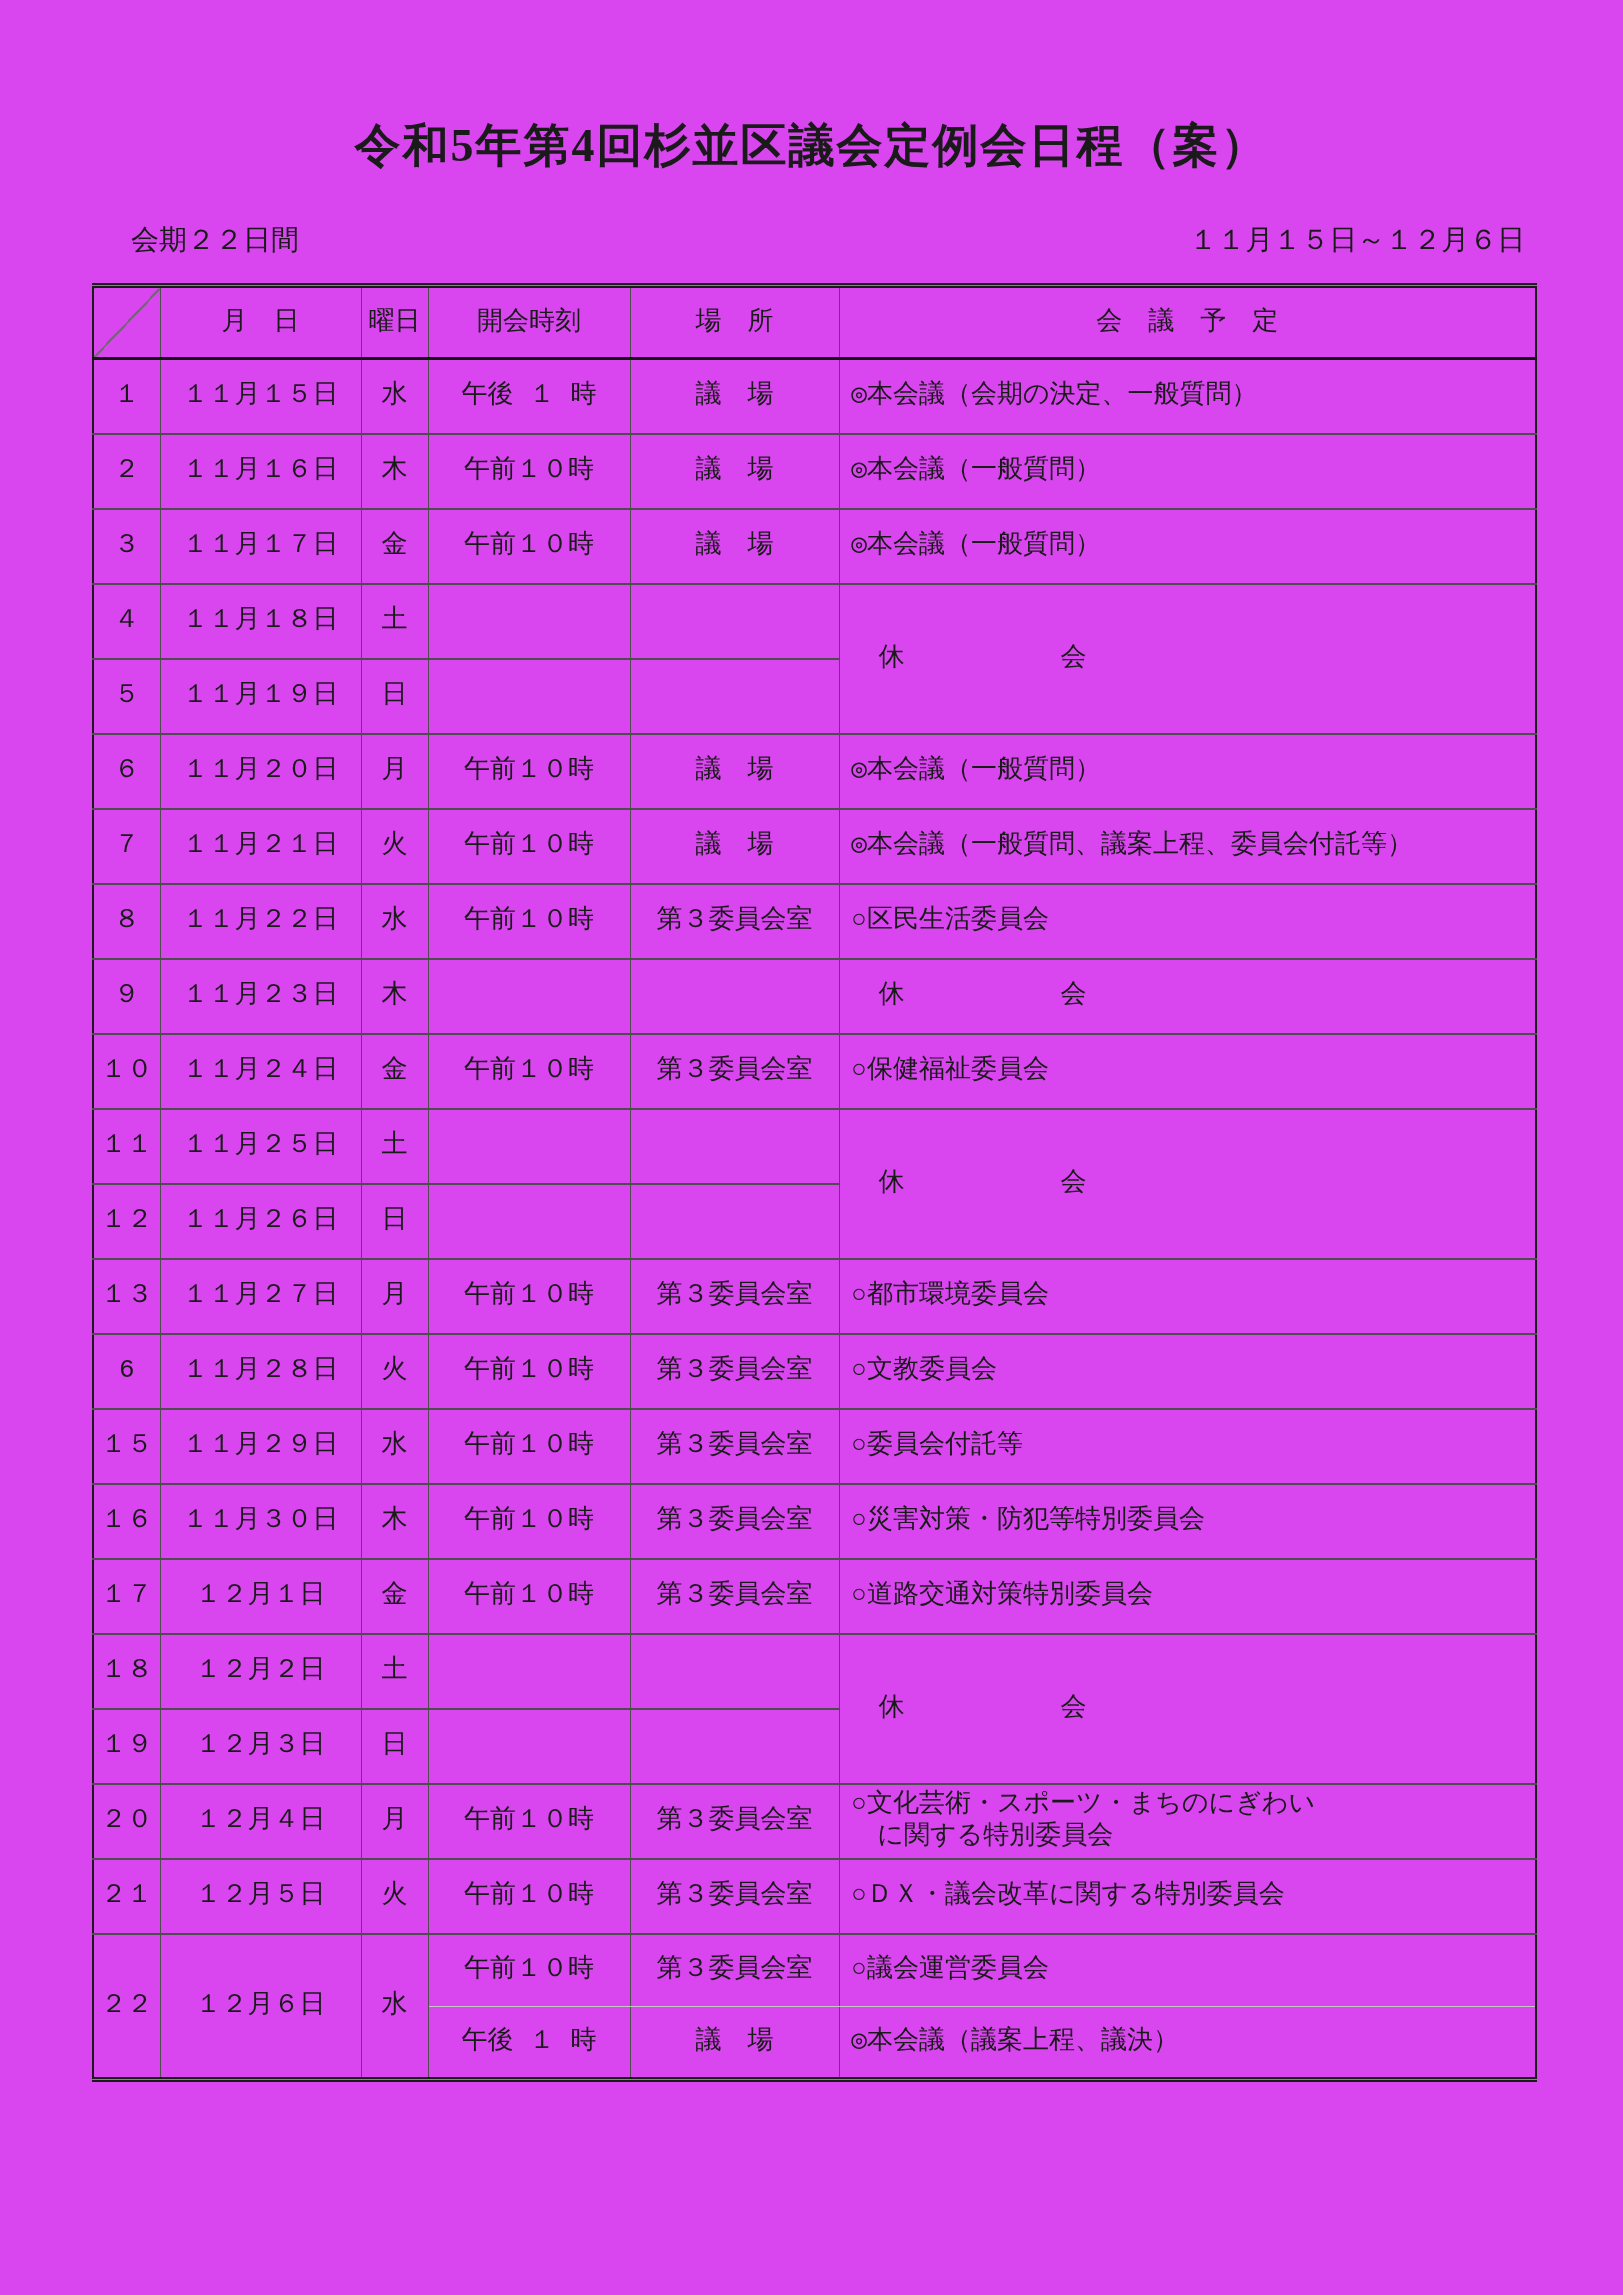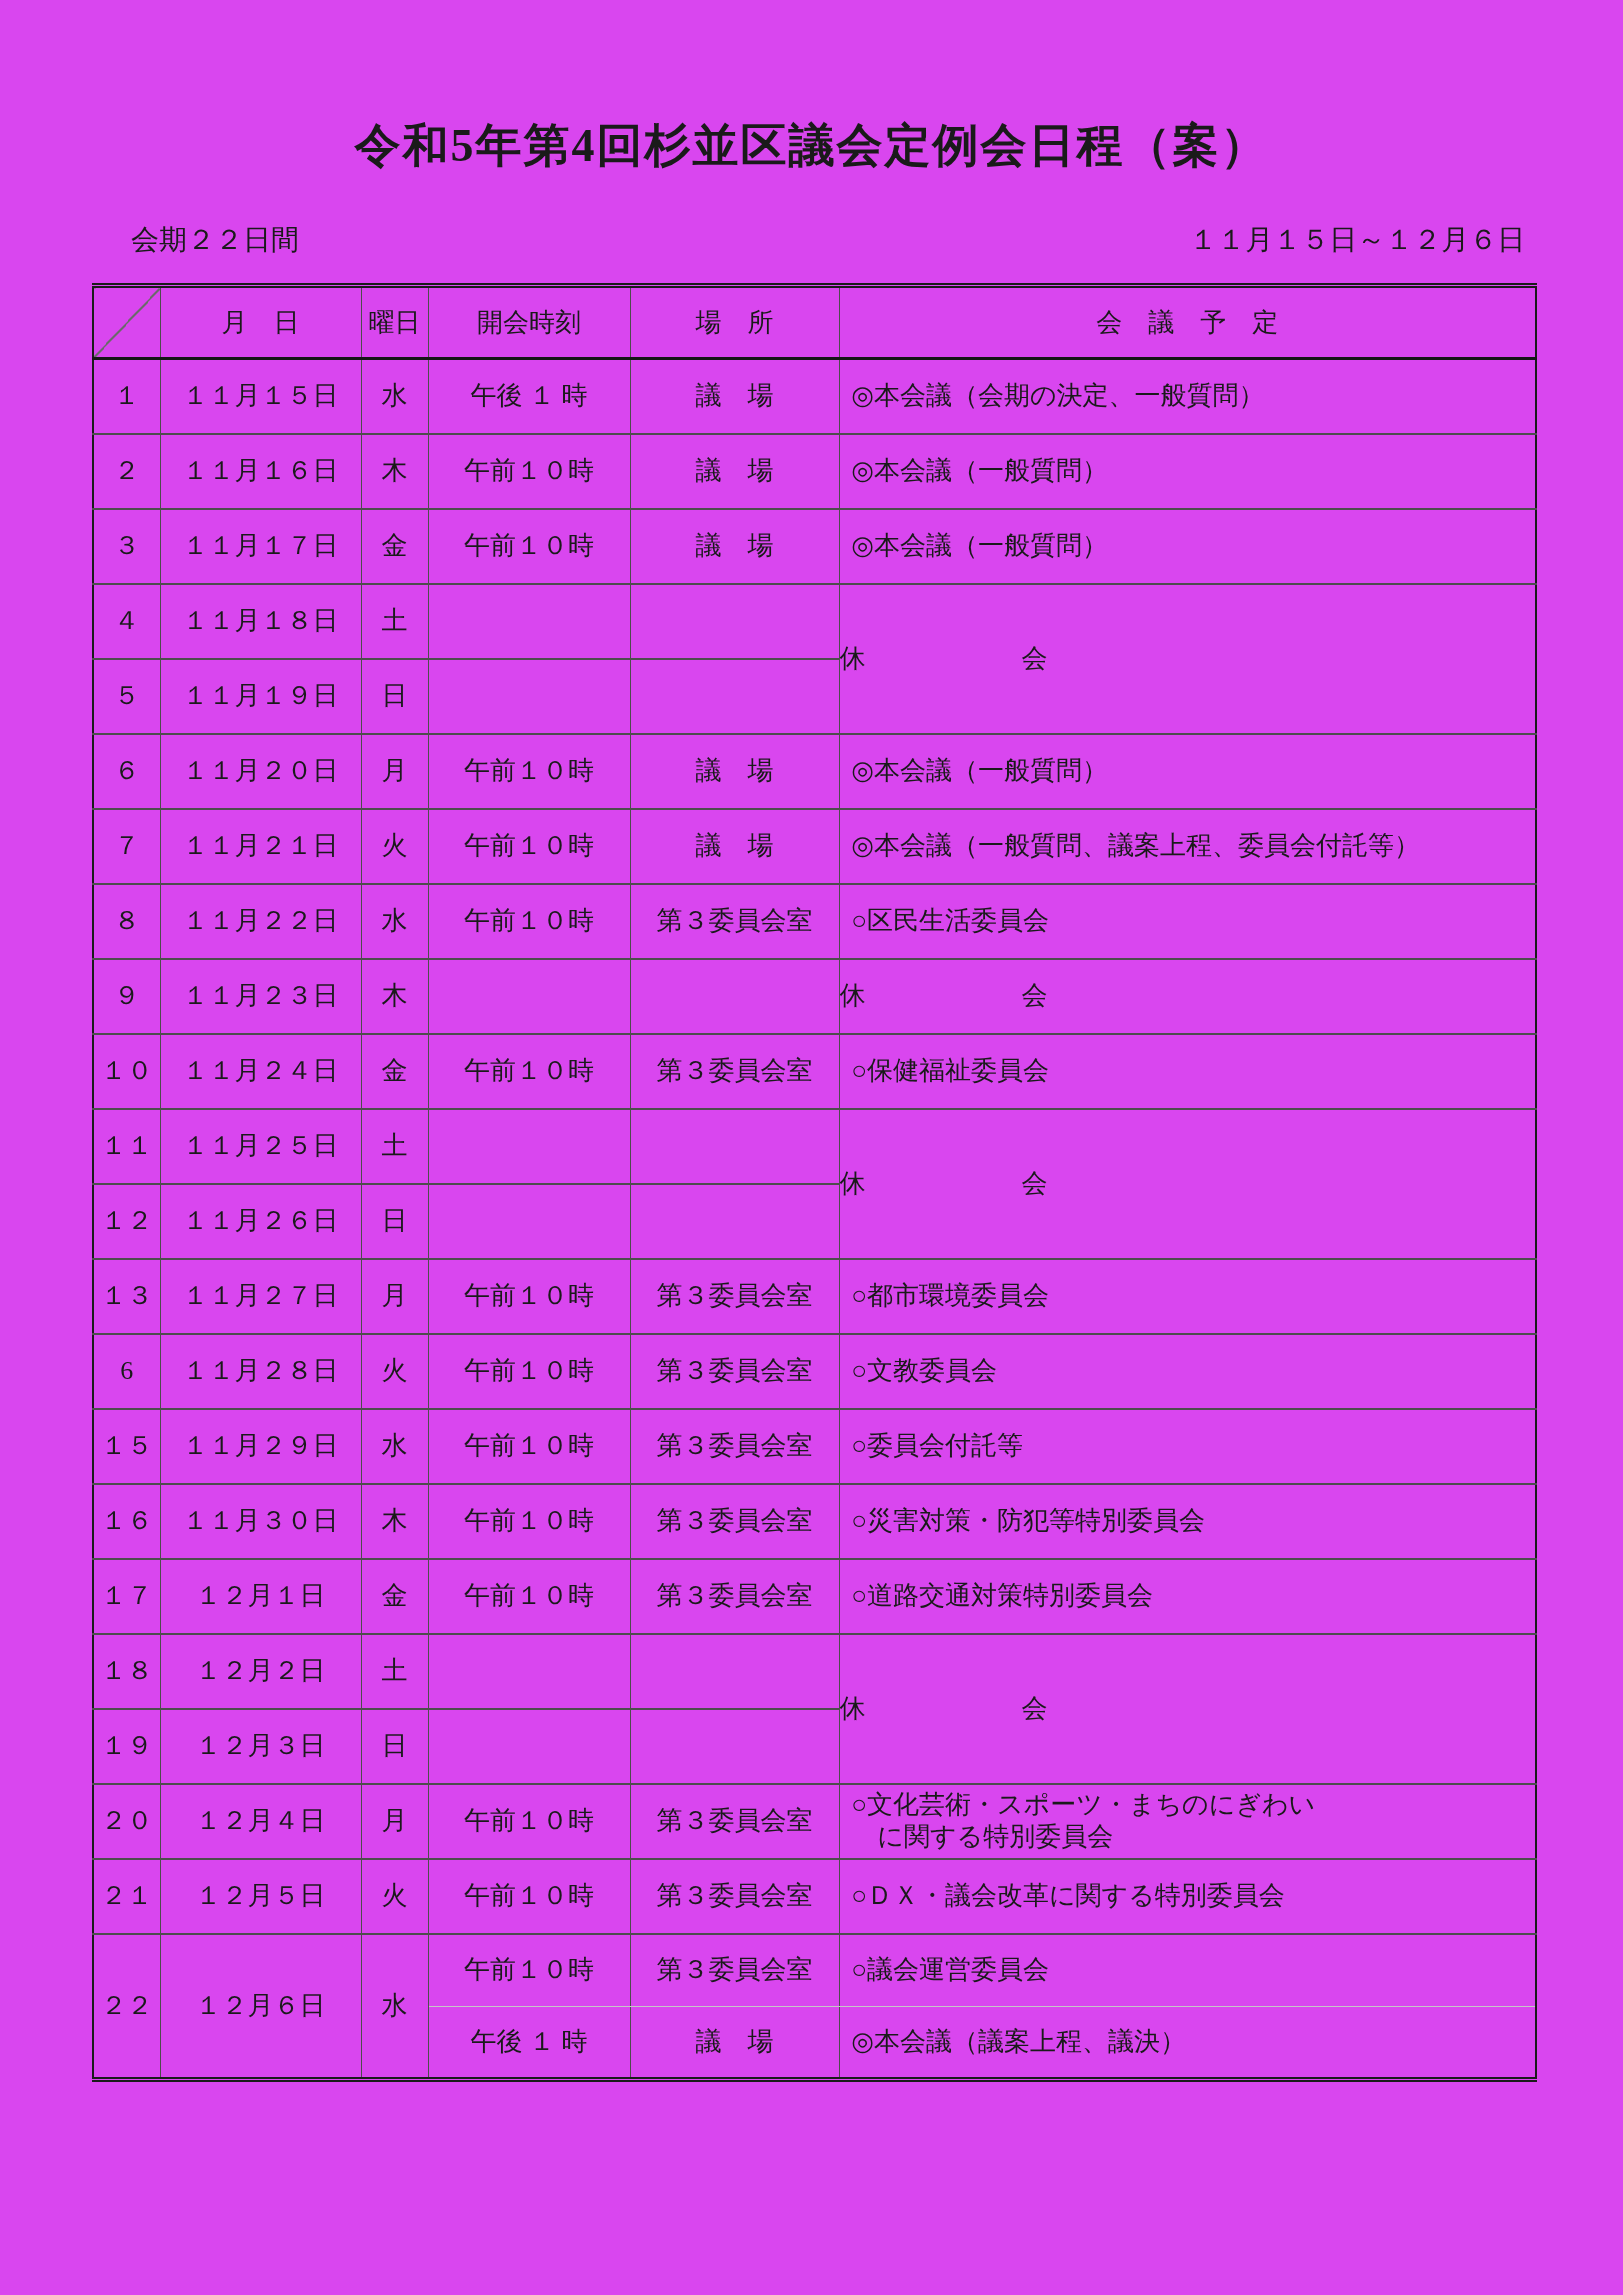--- a/index.html
+++ b/index.html
@@ -43,20 +43,21 @@
     border-collapse:collapse;
     table-layout:fixed;
     font-size:26px;
     line-height:1.22;
   }
   table.schedule{
     border-top:5.2px double #1a1a1a;
     border-bottom:5.2px double #1a1a1a;
     border-left:2.6px solid #1a1a1a;
     border-right:2.6px solid #1a1a1a;
+    font-family:Liberation Mono, monospace;
   }
   th,td{
     border:1.3px solid #4d4d4d;
     padding:0;
     text-align:center;
     vertical-align:middle;
     font-weight:normal;
     overflow:hidden;
   }
   tbody td{border-top-width:2px;border-bottom-width:2px;}
@@ -67,20 +68,21 @@
   tbody tr{height:75px;}
   tr.r22a{height:73px;}
   tr.r22b{height:73px;}
   .c-agenda{
     text-align:left;
     padding-left:11.8px;
     white-space:pre-line;
   }
   .c-recess{
     text-align:left;
+    padding-left:39px;
     white-space:pre;
   }
   .diag{
     background:linear-gradient(to bottom right,
       transparent calc(50% - 1px),
       #6a6a6a calc(50% - 1px),
       #6a6a6a calc(50% + 1px),
       transparent calc(50% + 1px));
   }
   

